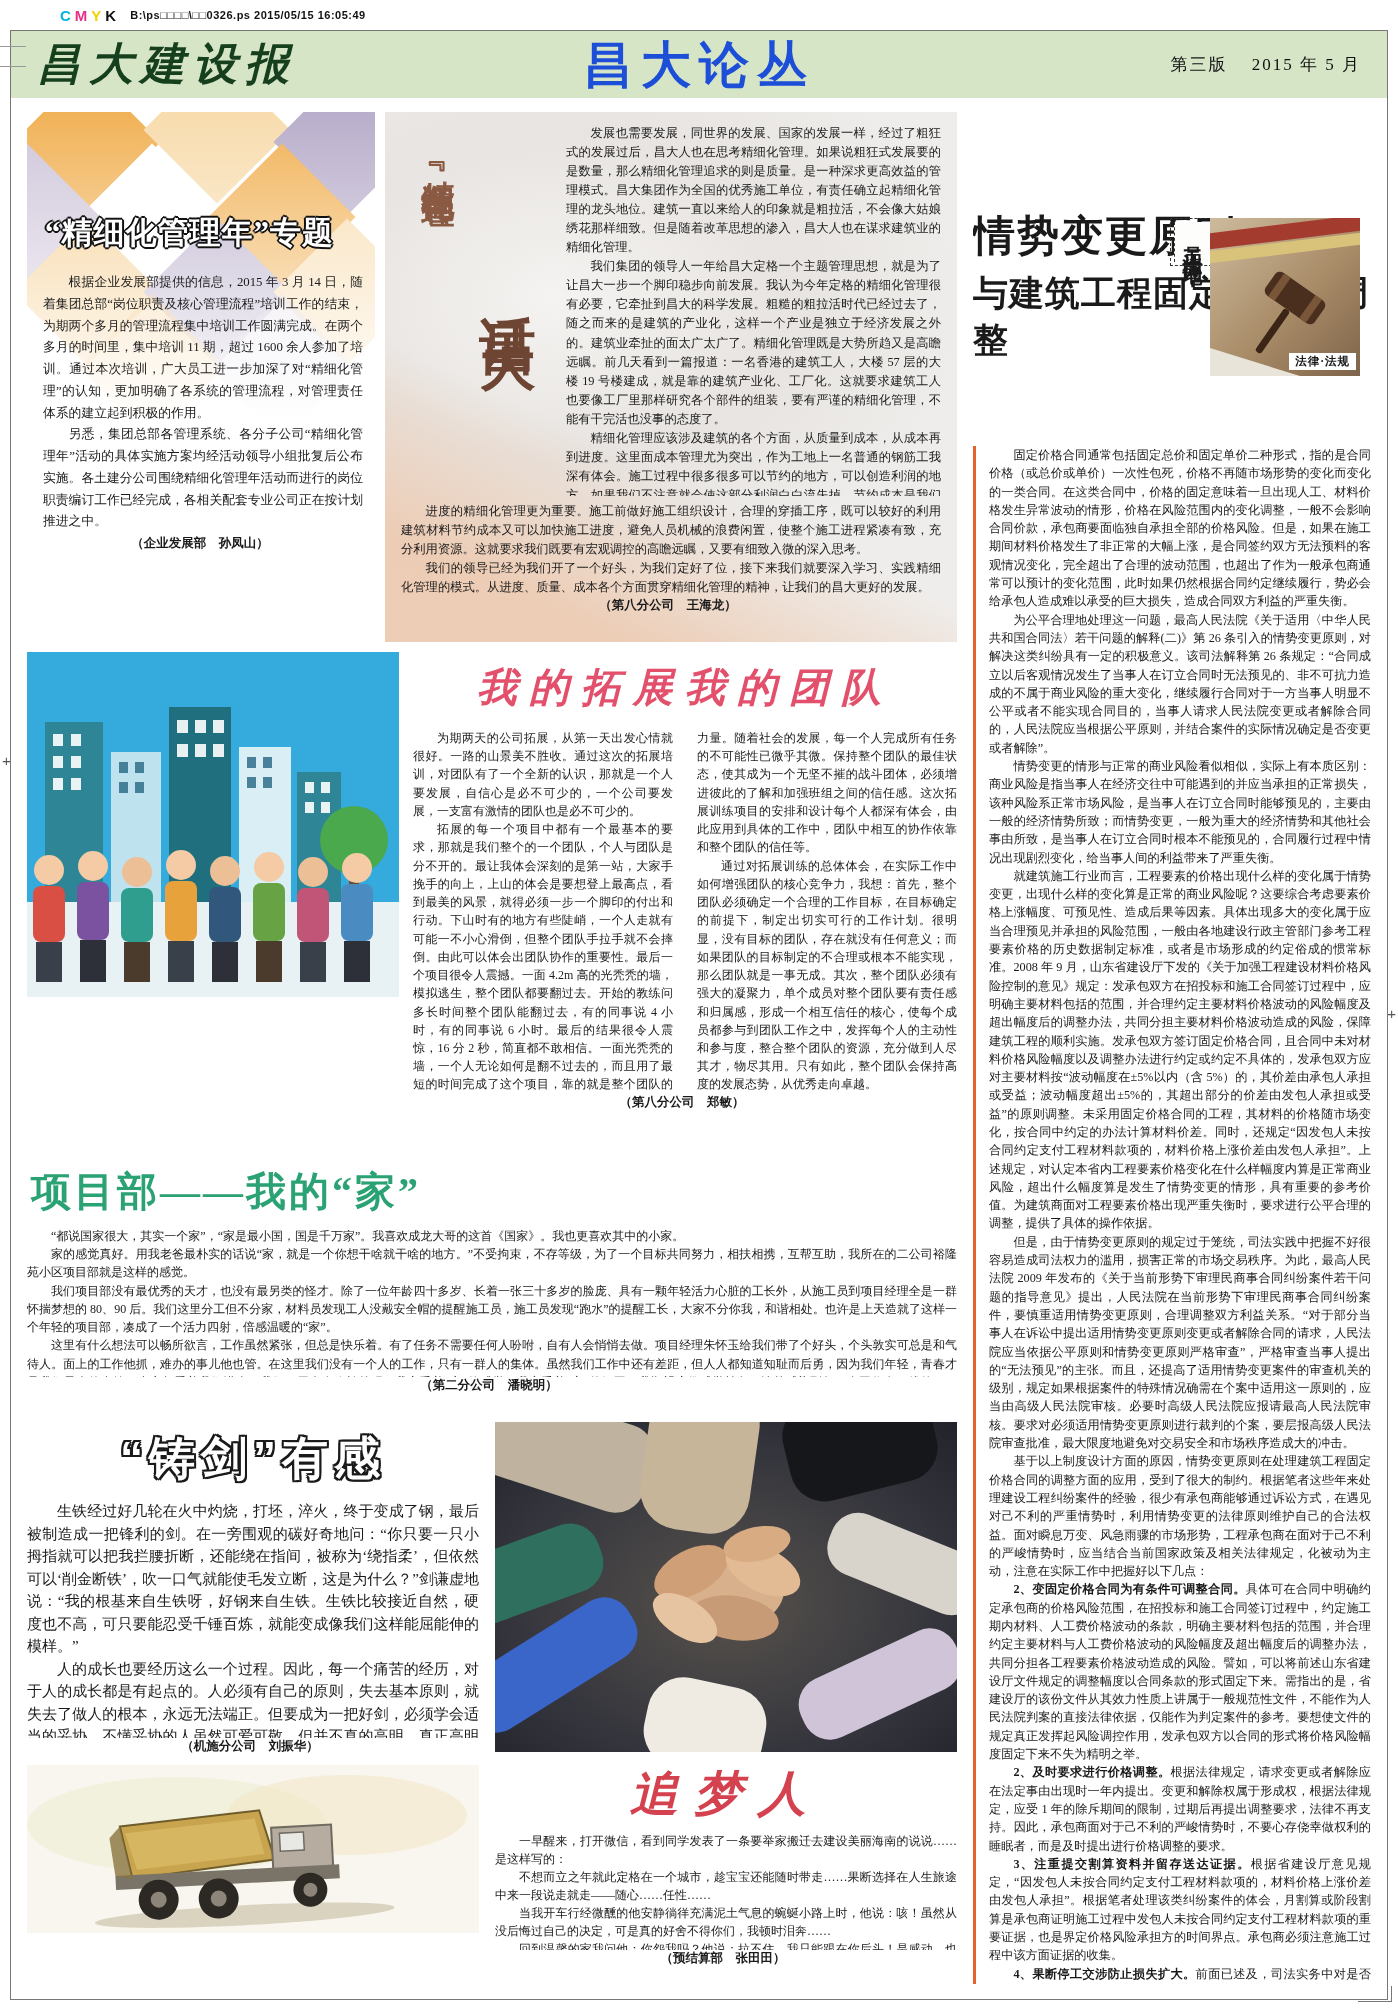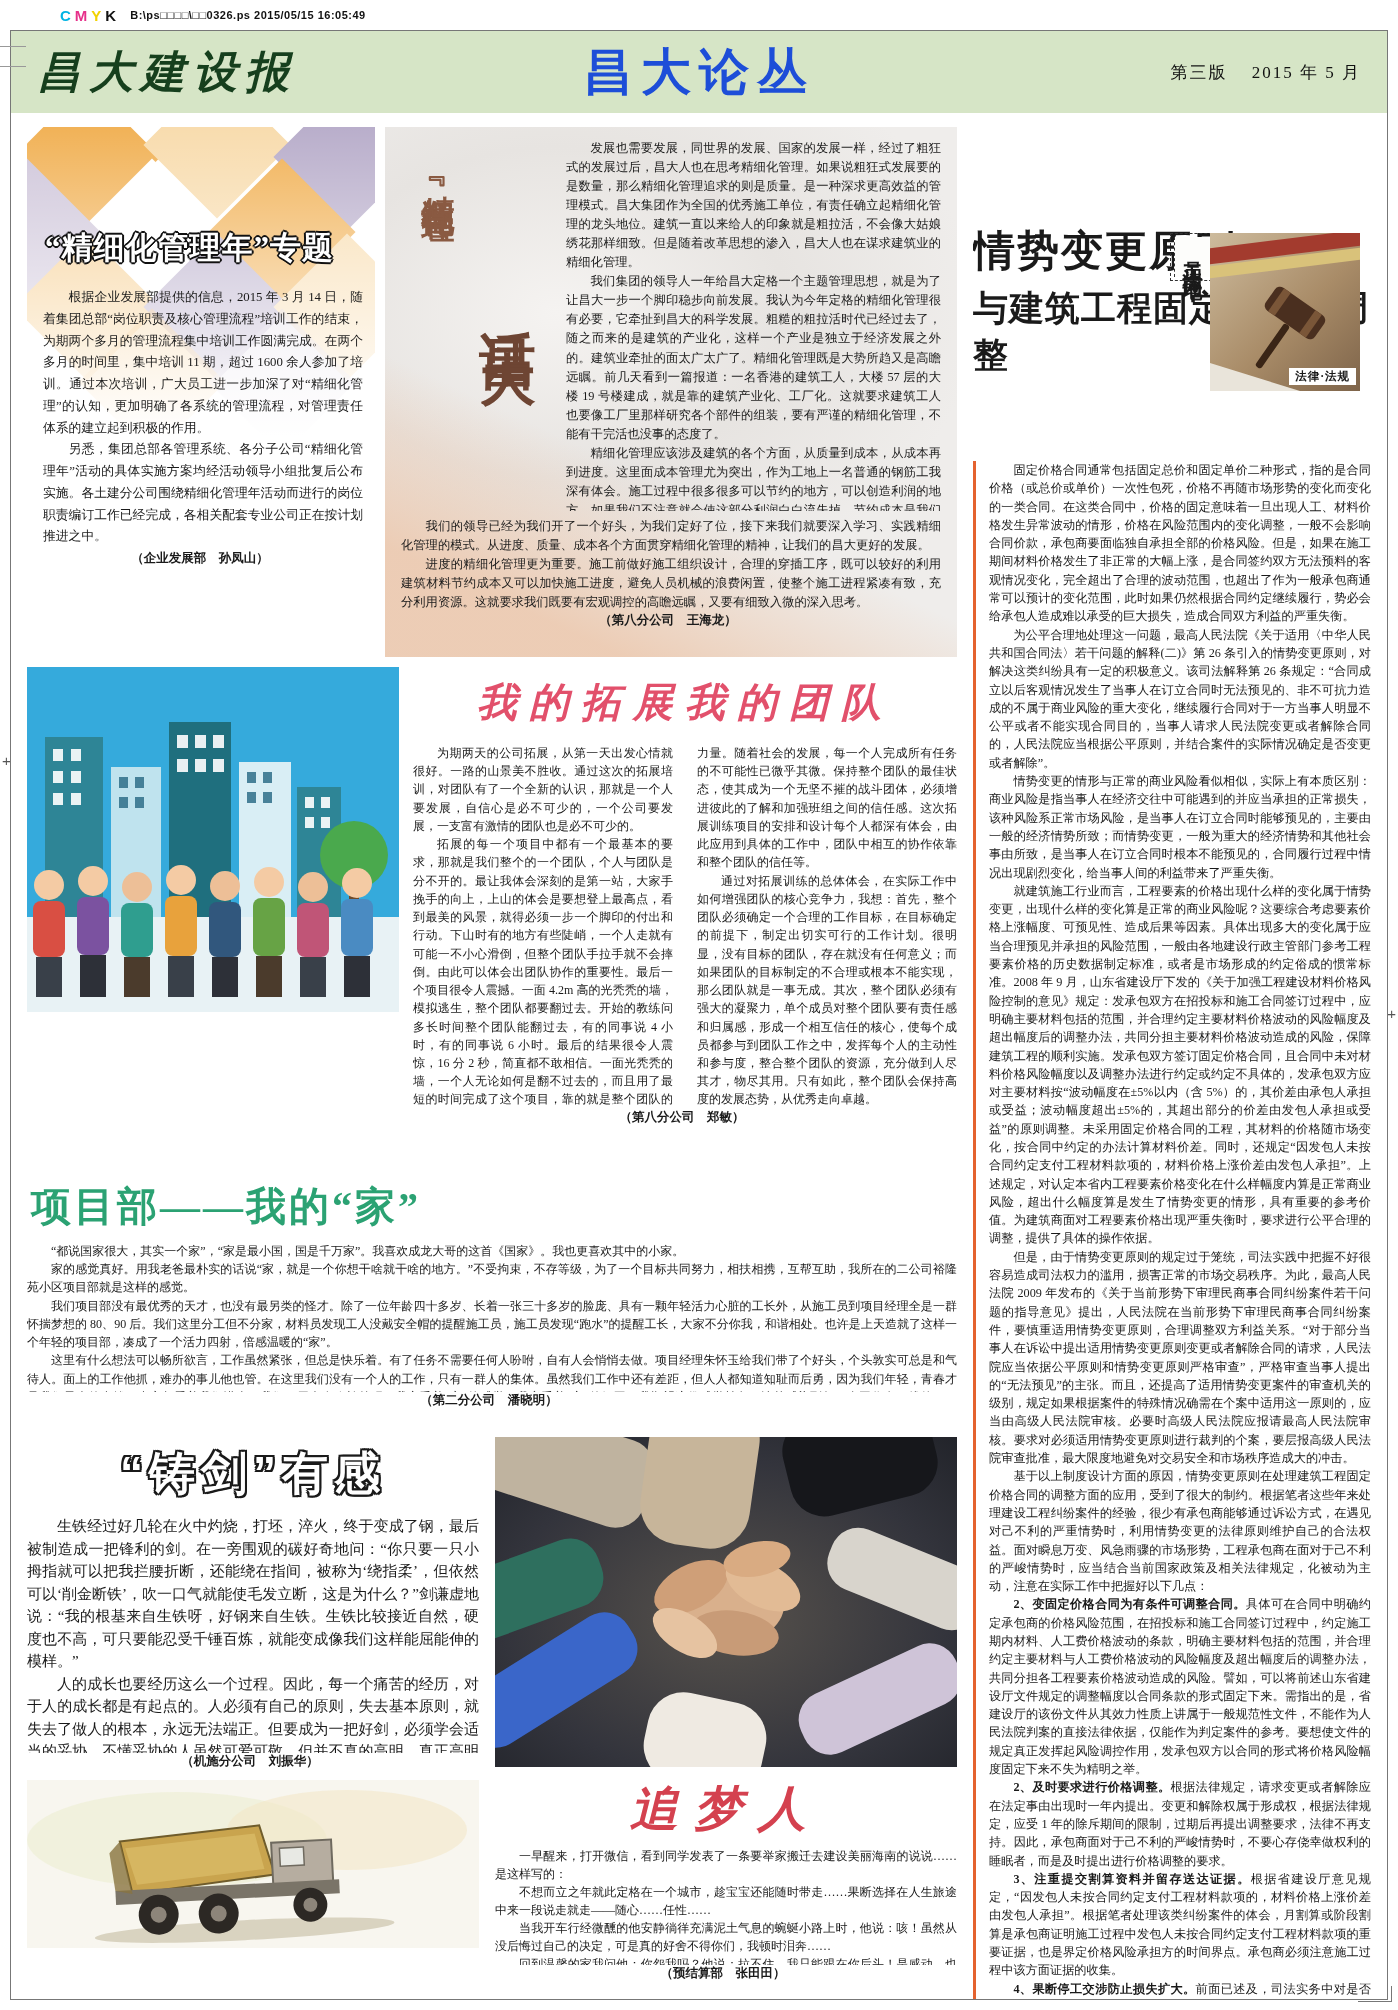--- a/index.html
+++ b/index.html
@@ -11,21 +11,21 @@
   .printbar { height:30px; display:flex; align-items:center; padding-left:60px;
               font-family:"Liberation Sans", sans-serif; }
   .printbar .cmyk-letter { font-weight:900; font-size:15px; margin-right:4px; }
   .c-c{color:#00b3e3;} .c-m{color:#e6308a;} .c-y{color:#f2d200;} .c-k{color:#111;}
   .fileinfo { font-size:11px; font-weight:700; color:#111; margin-left:10px; letter-spacing:0.5px; }
 
   
   .frame { position:relative; margin:0 10px; height:1970px; border:1px solid #777; background:#fff; overflow:hidden; }
 
   
-  .masthead { position:relative; height:82px; background:#d6e5c6; display:flex; align-items:center; padding:0 26px; }
+  .masthead { position:relative; height:67px; background:#d6e5c6; display:flex; align-items:center; padding:0 26px; }
   .logo { font-size:44px; font-weight:bold; font-style:italic; color:#163f1d; letter-spacing:8px;
           font-family:"Liberation Serif", serif; }
   .mast-title { position:absolute; left:50%; top:50%; transform:translate(-50%,-50%);
                 font-family:"Liberation Sans", sans-serif; font-weight:900; font-size:50px;
                 letter-spacing:8px; color:#1d4ed8; }
   .edition { margin-left:auto; font-size:17px; color:#111; letter-spacing:2px; }
   .edition span { margin-left:18px; }
 
   
   .content { display:flex; gap:16px; padding:14px 16px 0 16px; height:1886px; overflow:hidden; }
@@ -183,22 +183,22 @@
                 <span class="vtitle vt-bracket">『精细化管理』</span>
                 <span class="vtitle vt-main">话昌大</span>
               </div>
               <div class="a2-p13">
                 <p class="body-p">发展也需要发展，同世界的发展、国家的发展一样，经过了粗狂式的发展过后，昌大人也在思考精细化管理。如果说粗狂式发展要的是数量，那么精细化管理追求的则是质量。是一种深求更高效益的管理模式。昌大集团作为全国的优秀施工单位，有责任确立起精细化管理的龙头地位。建筑一直以来给人的印象就是粗拉活，不会像大姑娘绣花那样细致。但是随着改革思想的渗入，昌大人也在谋求建筑业的精细化管理。</p>
                 <p class="body-p">我们集团的领导人一年给昌大定格一个主题管理思想，就是为了让昌大一步一个脚印稳步向前发展。我认为今年定格的精细化管理很有必要，它牵扯到昌大的科学发展。粗糙的粗拉活时代已经过去了，随之而来的是建筑的产业化，这样一个产业是独立于经济发展之外的。建筑业牵扯的面太广太广了。精细化管理既是大势所趋又是高瞻远瞩。前几天看到一篇报道：一名香港的建筑工人，大楼 57 层的大楼 19 号楼建成，就是靠的建筑产业化、工厂化。这就要求建筑工人也要像工厂里那样研究各个部件的组装，要有严谨的精细化管理，不能有干完活也没事的态度了。</p>
                 <p class="body-p">精细化管理应该涉及建筑的各个方面，从质量到成本，从成本再到进度。这里面成本管理尤为突出，作为工地上一名普通的钢筋工我深有体会。施工过程中很多很多可以节约的地方，可以创造利润的地方。如果我们不注意就会使这部分利润白白流失掉。节约成本是我们的责任，小到研究合同办签证大到结算时不漏项，处处要求我们有精细化管理的态度。</p>
               </div>
             </div>
             <div class="a2-p45">
+              <p class="body-p">进度的精细化管理更为重要。施工前做好施工组织设计，合理的穿插工序，既可以较好的利用建筑材料节约成本又可以加快施工进度，避免人员机械的浪费闲置，使整个施工进程紧凑有致，充分利用资源。这就要求我们既要有宏观调控的高瞻远瞩，又要有细致入微的深入思考。</p>
               <p class="body-p">我们的领导已经为我们开了一个好头，为我们定好了位，接下来我们就要深入学习、实践精细化管理的模式。从进度、质量、成本各个方面贯穿精细化管理的精神，让我们的昌大更好的发展。</p>
-              <p class="body-p">进度的精细化管理更为重要。施工前做好施工组织设计，合理的穿插工序，既可以较好的利用建筑材料节约成本又可以加快施工进度，避免人员机械的浪费闲置，使整个施工进程紧凑有致，充分利用资源。这就要求我们既要有宏观调控的高瞻远瞩，又要有细致入微的深入思考。</p>
             </div>
             <div class="byline">（第八分公司　王海龙）</div>
           </div>
         </div>
 
         <div class="secB">
           <div class="b-illus">
             <svg width="372" height="345" viewBox="0 0 372 345">
               <rect width="372" height="345" fill="#35aadc"></rect>
               <rect x="0" y="250" width="372" height="95" fill="#e8f2f5"></rect>

